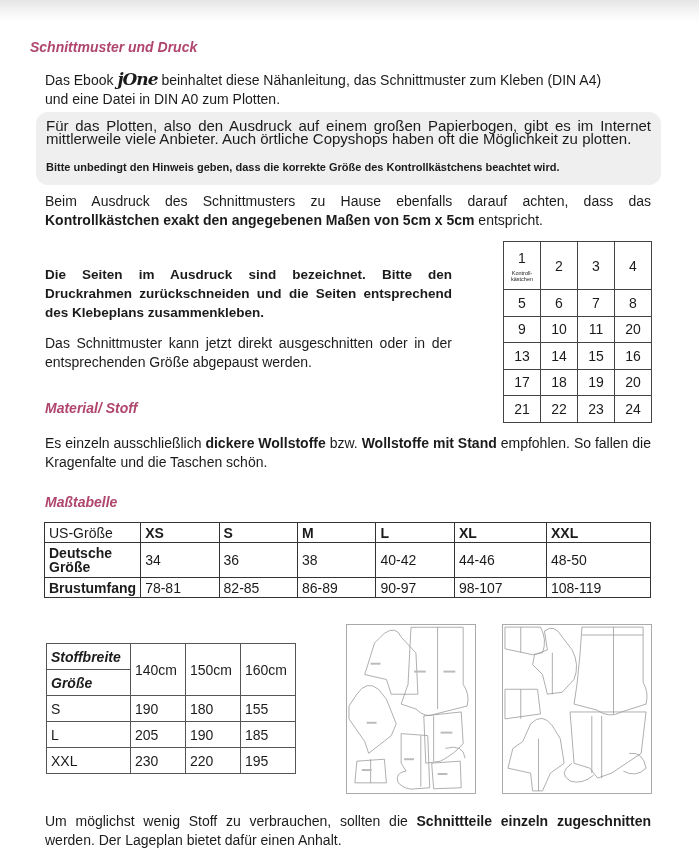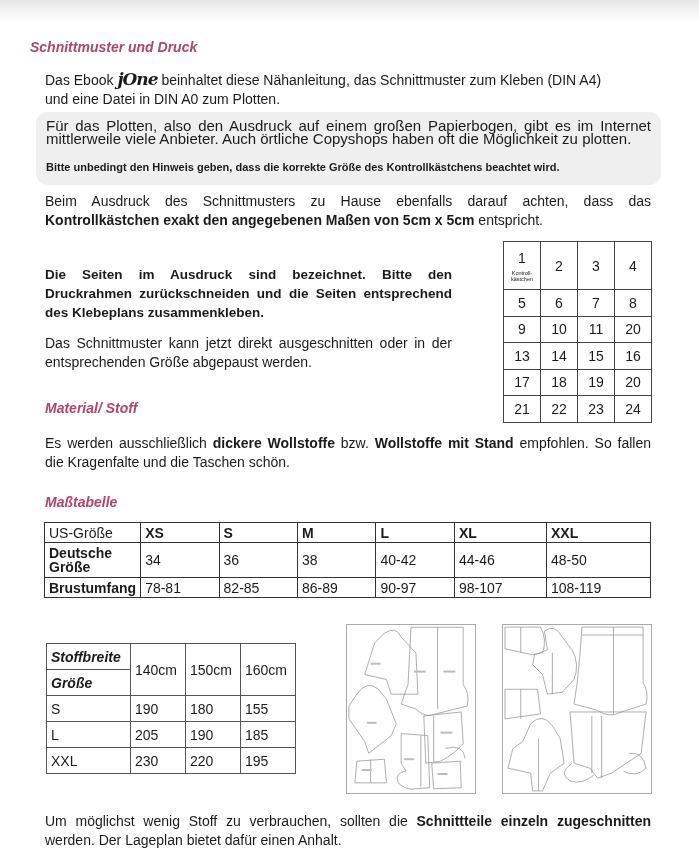--- a/index.html
+++ b/index.html
@@ -94,21 +94,21 @@
     <td>22</td>
     <td>23</td>
     <td>24</td>
   </tr>
 </tbody>
   </table>
 
 <div class="abs h2" style="left:45px; top:400px;">Material/ Stoff</div>
 
 <div class="abs p just" style="left:45px; top:434px; width:606px;">
-  <span>Es werden </span><span class="u">ausschließlich</span><span> </span><span class="b">dickere Wollstoffe</span><span> bzw. </span><span class="b">Wollstoffe mit Stand</span><span> empfohlen. So fallen die Kragenfalte und die Taschen schön.</span>
+  <span>Es einzeln </span><span class="u">ausschließlich</span><span> </span><span class="b">dickere Wollstoffe</span><span> bzw. </span><span class="b">Wollstoffe mit Stand</span><span> empfohlen. So fallen die Kragenfalte und die Taschen schön.</span>
 </div>
 
 <div class="abs h2" style="left:45px; top:494px;">Maßtabelle</div>
 
 <table class="abs mt">
   <tbody>
       <tr class="r1">
     <td class="lab">US-Größe</td>
     <td class="b">XS</td>
     <td class="b">S</td>

